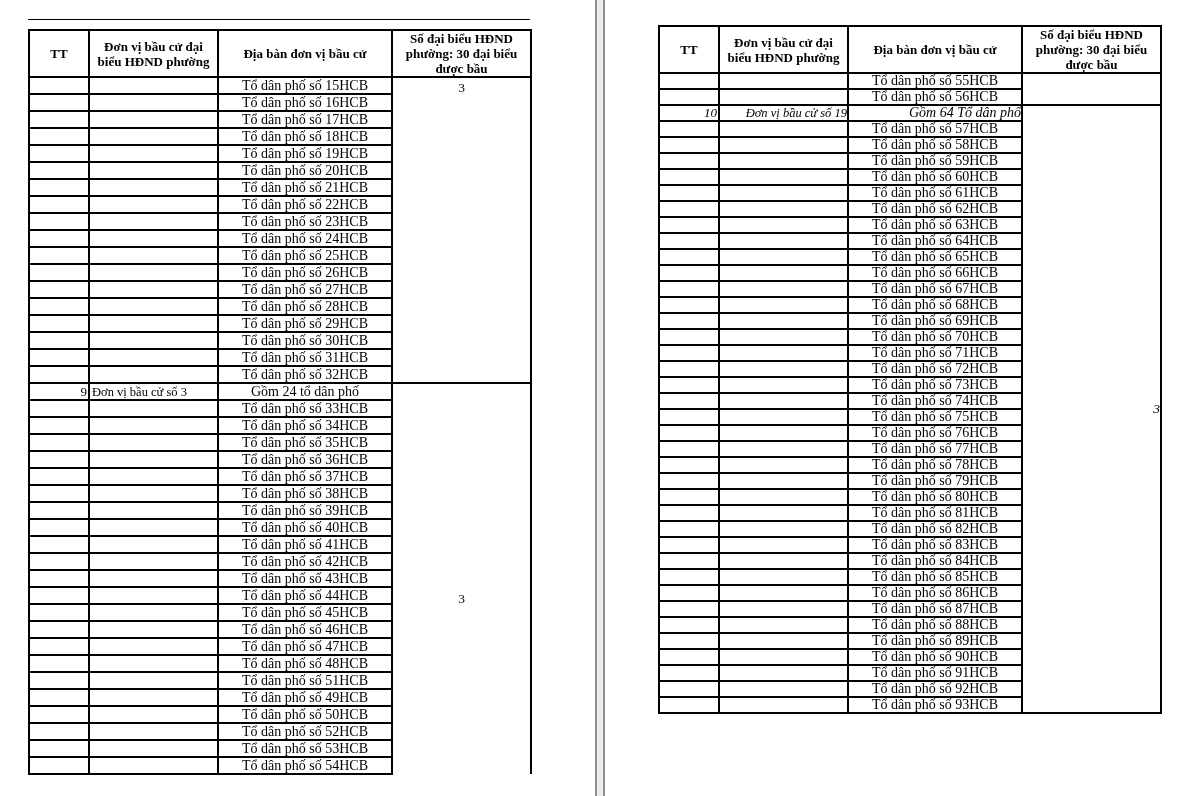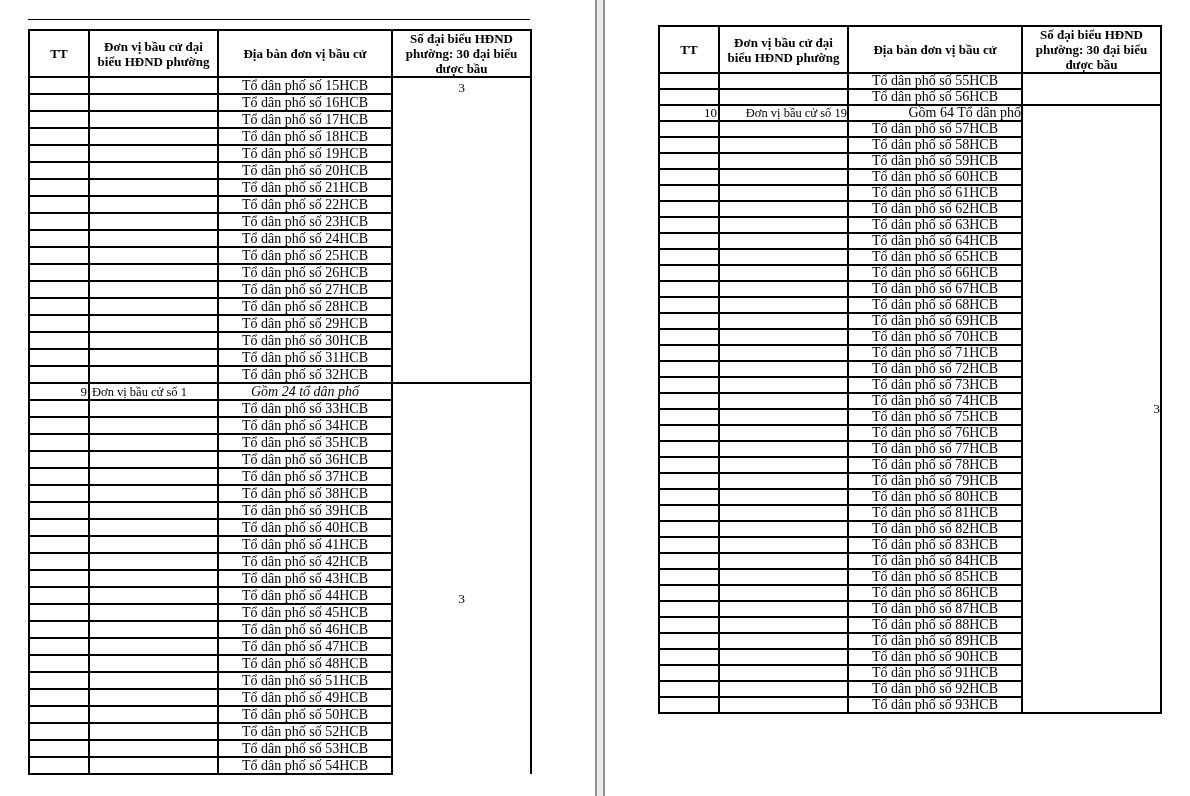--- a/index.html
+++ b/index.html
@@ -37,22 +37,22 @@
   th{
     font-size:13px;line-height:15px;font-weight:bold;
     text-align:center;vertical-align:middle;padding:0 3px;
   }
   tbody tr{height:17px;}
   .page-right tbody tr{height:15px;}
   td{font-size:13px;line-height:14px;vertical-align:middle;}
   td.area-cell{text-align:center;font-size:14px;}
   td.tt-cell{text-align:right;padding-right:1px;}
   td.unit-cell{text-align:left;padding-left:2px;font-size:12.5px;white-space:nowrap;}
-  tr.it-area td.area-cell{font-style:italic;}
-  tr.it-all td{text-align:right;}
+  tr.it-area td.area-cell{}
+  tr.it-all td{font-style:italic;text-align:right;}
   td.seats-cell{text-align:center;font-size:13.5px;}
   td.seats-cell.v-top{vertical-align:top;padding-top:3px;}
   td.seats-cell.v-middle{vertical-align:middle;}
   td.seats-cell.v-middle-low{vertical-align:middle;padding-top:40px;}
   td.seats-cell.open-bottom{border-bottom:none;}
 </style>
 </head>
 <body>
 
 <div class="page page-left">
@@ -159,21 +159,21 @@
           <td class="unit-cell"></td>
           <td class="area-cell">Tổ dân phố số 31HCB</td>
         </tr>
         <tr>
           <td class="tt-cell"></td>
           <td class="unit-cell"></td>
           <td class="area-cell">Tổ dân phố số 32HCB</td>
         </tr>
         <tr class="unit-row it-area">
           <td class="tt-cell">9</td>
-          <td class="unit-cell">Đơn vị bầu cử số 1</td>
+          <td class="unit-cell">Đơn vị bầu cử số 3</td>
           <td class="area-cell">Gồm 24 tổ dân phố</td>
           <td class="seats-cell v-middle-low open-bottom" rowspan="23">3</td>
         </tr>
         <tr>
           <td class="tt-cell"></td>
           <td class="unit-cell"></td>
           <td class="area-cell">Tổ dân phố số 33HCB</td>
         </tr>
         <tr>
           <td class="tt-cell"></td>

